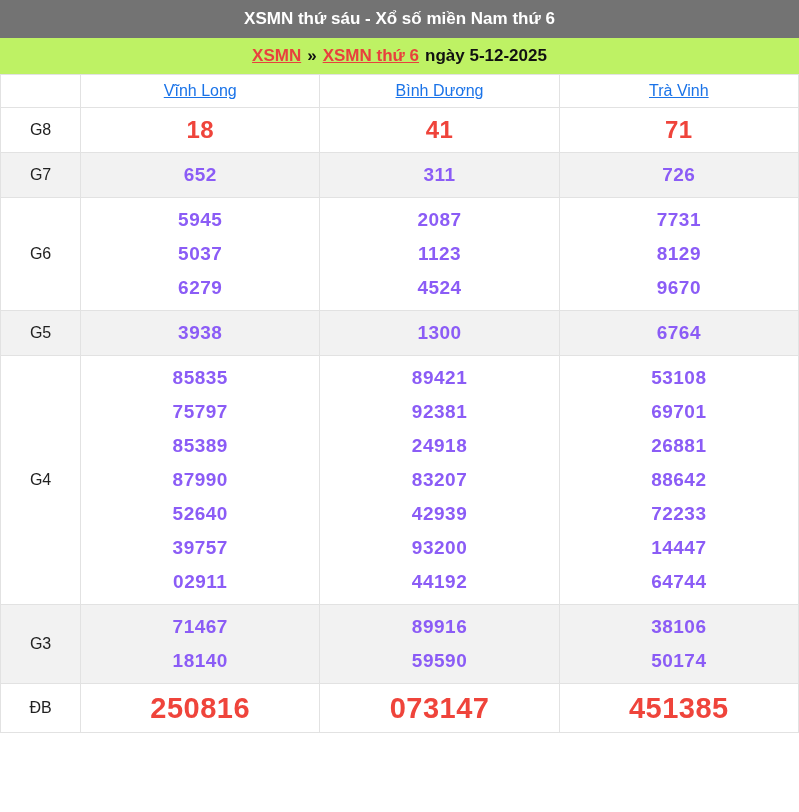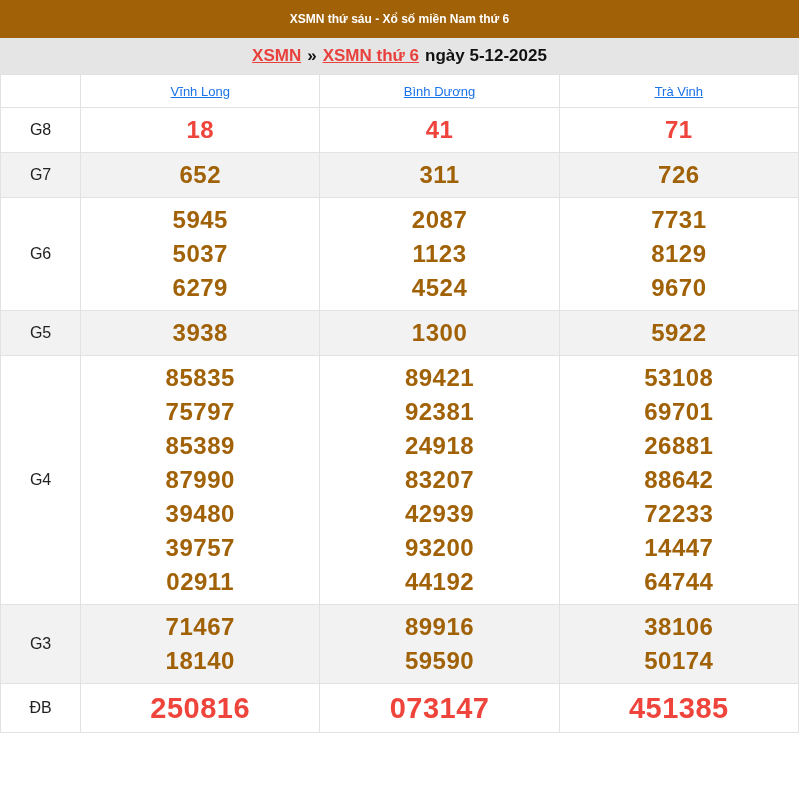--- a/index.html
+++ b/index.html
@@ -6,33 +6,33 @@
   html, body { background: #ffffff; }
   body {
     font-family: "Liberation Sans", "DejaVu Sans", sans-serif;
     width: 799px;
   }
   #app { width: 799px; min-height: 812px; overflow: hidden; }
 
   
   .titlebar {
     height: 38px;
-    background: #a16207;
+    background: #737373;
     color: #ffffff;
     display: flex;
     align-items: center;
     justify-content: center;
-    font-size: 12px;
+    font-size: 17px;
     font-weight: bold;
   }
 
   
   .breadcrumb {
     height: 36px;
-    background: #e5e5e5;
+    background: #bef264;
     display: flex;
     align-items: center;
     justify-content: center;
     font-size: 17px;
     font-weight: bold;
     color: #111111;
     gap: 6px;
   }
   .breadcrumb a {
     color: #e8413d;
@@ -57,34 +57,34 @@
   thead th {
     height: 33px;
     font-size: 16px;
     font-weight: bold;
     background: #ffffff;
   }
   thead th a {
     color: #1a73e8;
     text-decoration: underline;
     font-weight: normal;
-    font-size: 13px;
+    font-size: 16px;
     cursor: pointer;
   }
   tbody th.prize-label {
     font-size: 16px;
     font-weight: normal;
     color: #222222;
   }
   tbody td { padding: 5px 0; }
   tbody tr:nth-child(even) { background: #f2f2f2; }
   .num {
-    font-size: 24px;
-    font-weight: bold;
-    color: #a16207;
+    font-size: 19px;
+    font-weight: bold;
+    color: #8b5cf6;
     line-height: 34px;
     letter-spacing: 0.5px;
   }
   tr.red .num { color: #ef443b; font-size: 24px; text-align: center; }
   tr.red-large .num { color: #ef443b; font-size: 29px; line-height: 38px; }
 </style>
 </head>
 <body>
 
 <div id="app">
@@ -166,31 +166,31 @@
         </tr>
         <tr>
           <th class="prize-label">G5</th>
           <td>
             <div class="num">3938</div>
           </td>
           <td>
             <div class="num">1300</div>
           </td>
           <td>
-            <div class="num">5922</div>
+            <div class="num">6764</div>
           </td>
         </tr>
         <tr>
           <th class="prize-label">G4</th>
           <td>
             <div class="num">85835</div>
             <div class="num">75797</div>
             <div class="num">85389</div>
             <div class="num">87990</div>
-            <div class="num">39480</div>
+            <div class="num">52640</div>
             <div class="num">39757</div>
             <div class="num">02911</div>
           </td>
           <td>
             <div class="num">89421</div>
             <div class="num">92381</div>
             <div class="num">24918</div>
             <div class="num">83207</div>
             <div class="num">42939</div>
             <div class="num">93200</div>

